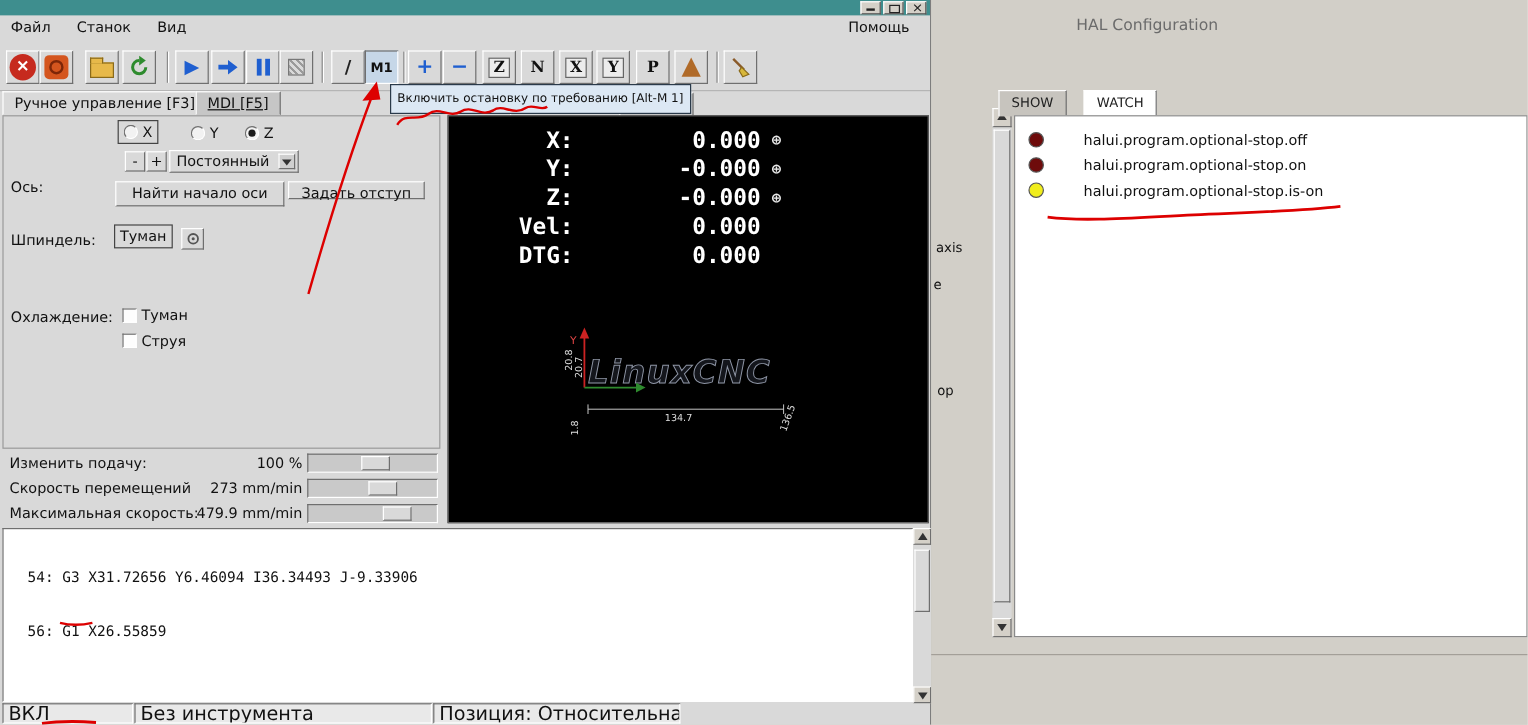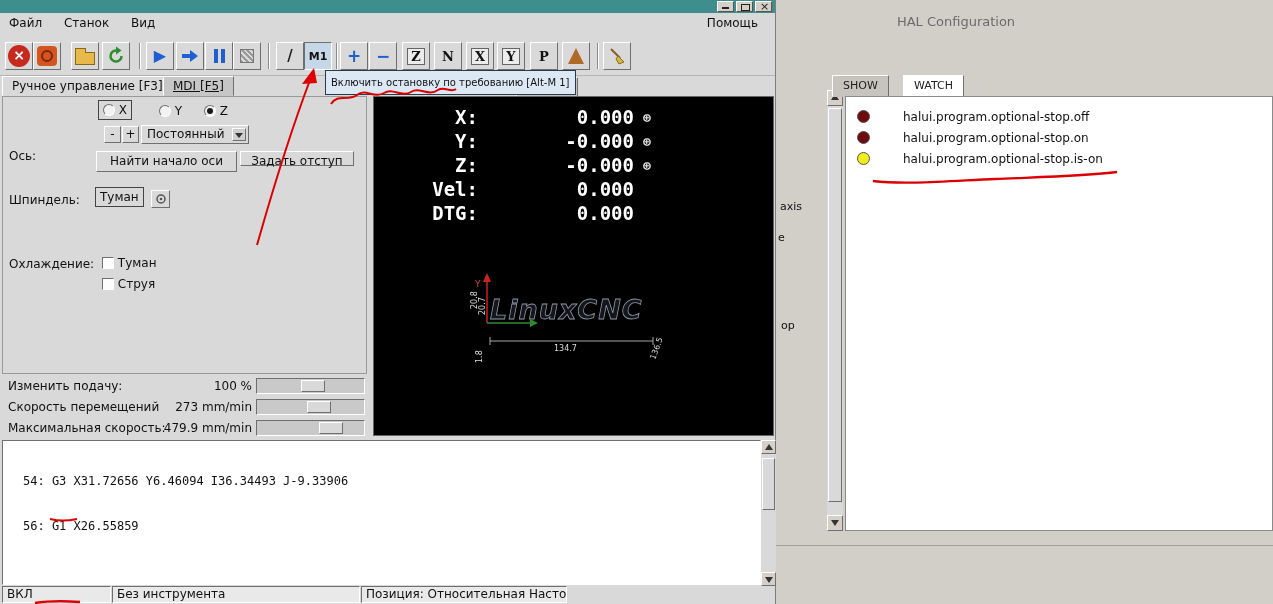--- a/index.html
+++ b/index.html
@@ -95,21 +95,21 @@
            padding:3px 0 0 20px; overflow:hidden; white-space:pre; }
   .sb { background:#d9d9d9; }
   .sb-btn { position:absolute; background:#d4d0c8; border:1px solid; border-color:#fff #6f6f6f #6f6f6f #fff; }
   .arr-up::after { content:""; display:block; margin:3px auto 0; width:0; height:0;
                    border-left:4px solid transparent; border-right:4px solid transparent; border-bottom:6px solid #333; }
   .arr-down::after { content:""; display:block; margin:4px auto 0; width:0; height:0;
                      border-left:4px solid transparent; border-right:4px solid transparent; border-top:6px solid #333; }
   .sb-thumb { position:absolute; background:#d9d9d9; border:1px solid; border-color:#fff #6f6f6f #6f6f6f #fff; }
 
   
-  .status-cell { position:absolute; height:17px; background:#e9e9e9; font-size:12px; line-height:15px;
+  .status-cell { position:absolute; height:17px; background:#e9e9e9; font-size:16px; line-height:15px;
                  padding-left:4px; border:1px solid; border-color:#6f6f6f #fff #fff #6f6f6f; overflow:hidden;
                  white-space:nowrap; }
 
   
   #hal-window { left:776px; top:0; width:497px; height:604px; background:#d2cfc8; }
   #hal-title { position:absolute; left:80px; top:14px; width:200px; text-align:center;
                font-size:13px; color:#6b6b6b; }
   .hal-tab { position:absolute; top:75px; height:22px; line-height:20px; padding:0 10px; font-size:11px;
              background:#c7c4be; border:1px solid; border-color:#fff #6f6f6f transparent #fff; color:#222; }
   .hal-tab.active { background:#ffffff; }

